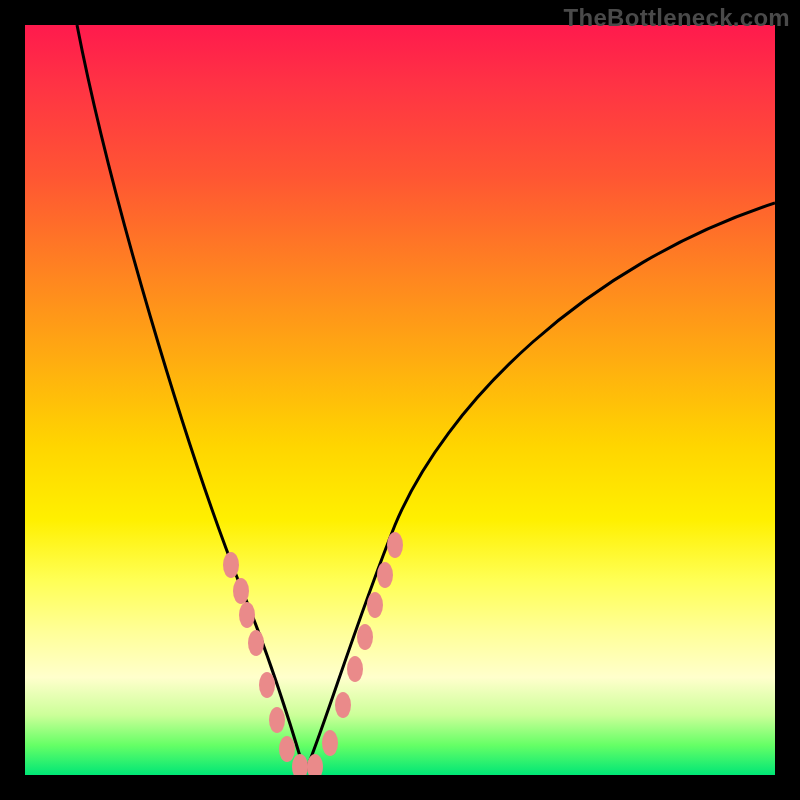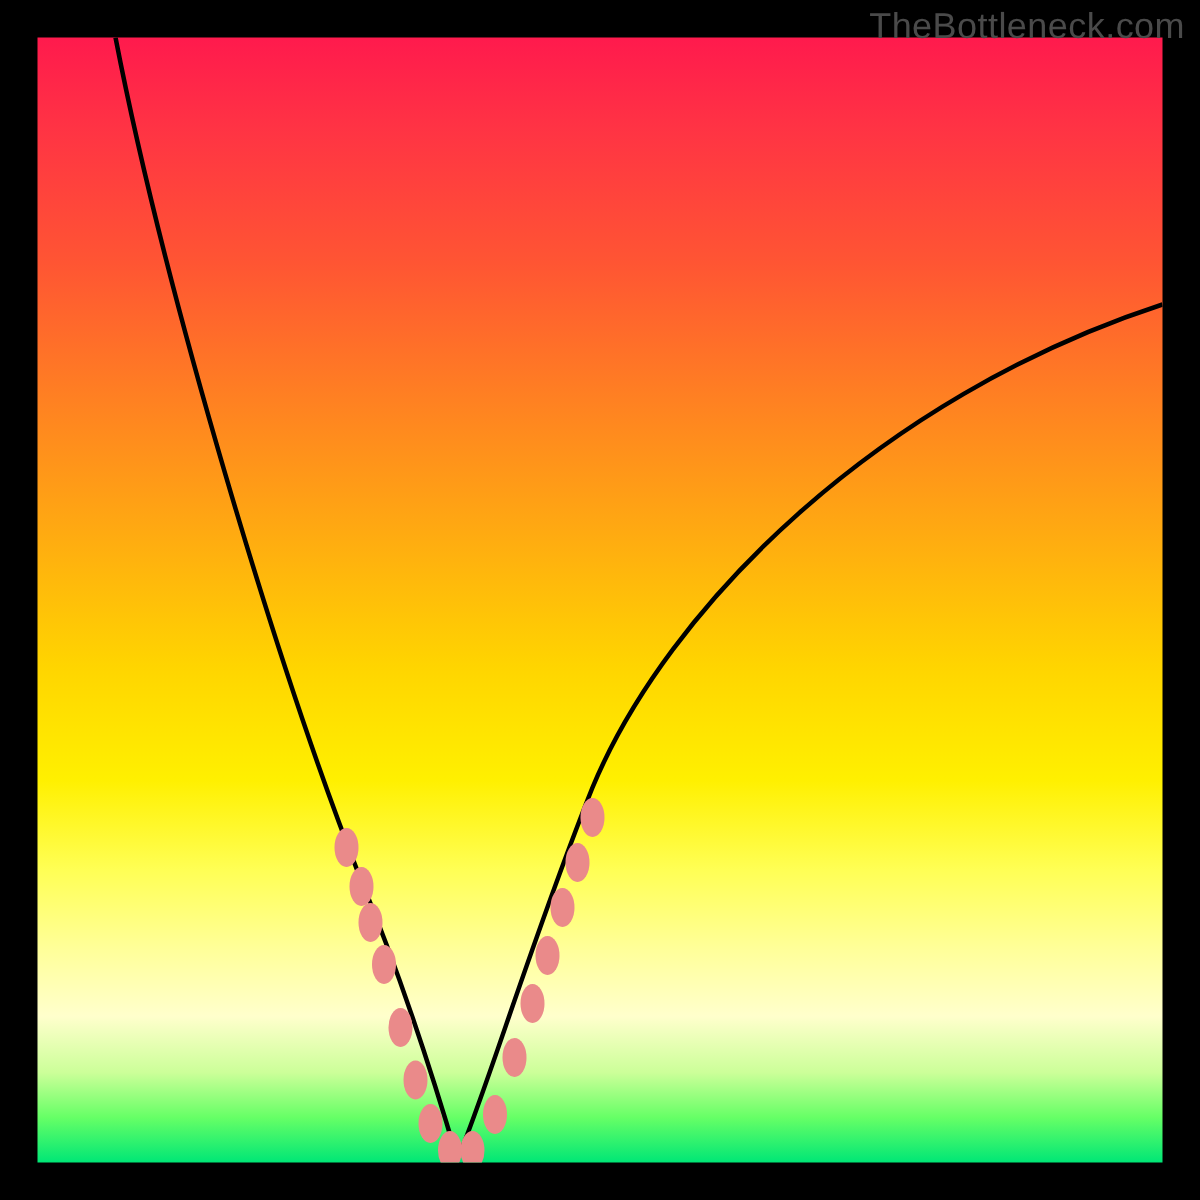--- a/index.html
+++ b/index.html
@@ -31,21 +31,21 @@
       #ccff99 92%,
       #66ff66 96%,
       #00e676 100%);
   }
   .watermark {
     position: absolute;
     top: 4px;
     right: 10px;
     color: #4a4a4a;
     font-size: 24px;
-    font-weight: 400;
+    font-weight: 700;
     letter-spacing: 0.3px;
     z-index: 5;
   }
   svg.curve {
     position: absolute;
     left: 0;
     top: 0;
     width: 750px;
     height: 750px;
   }

